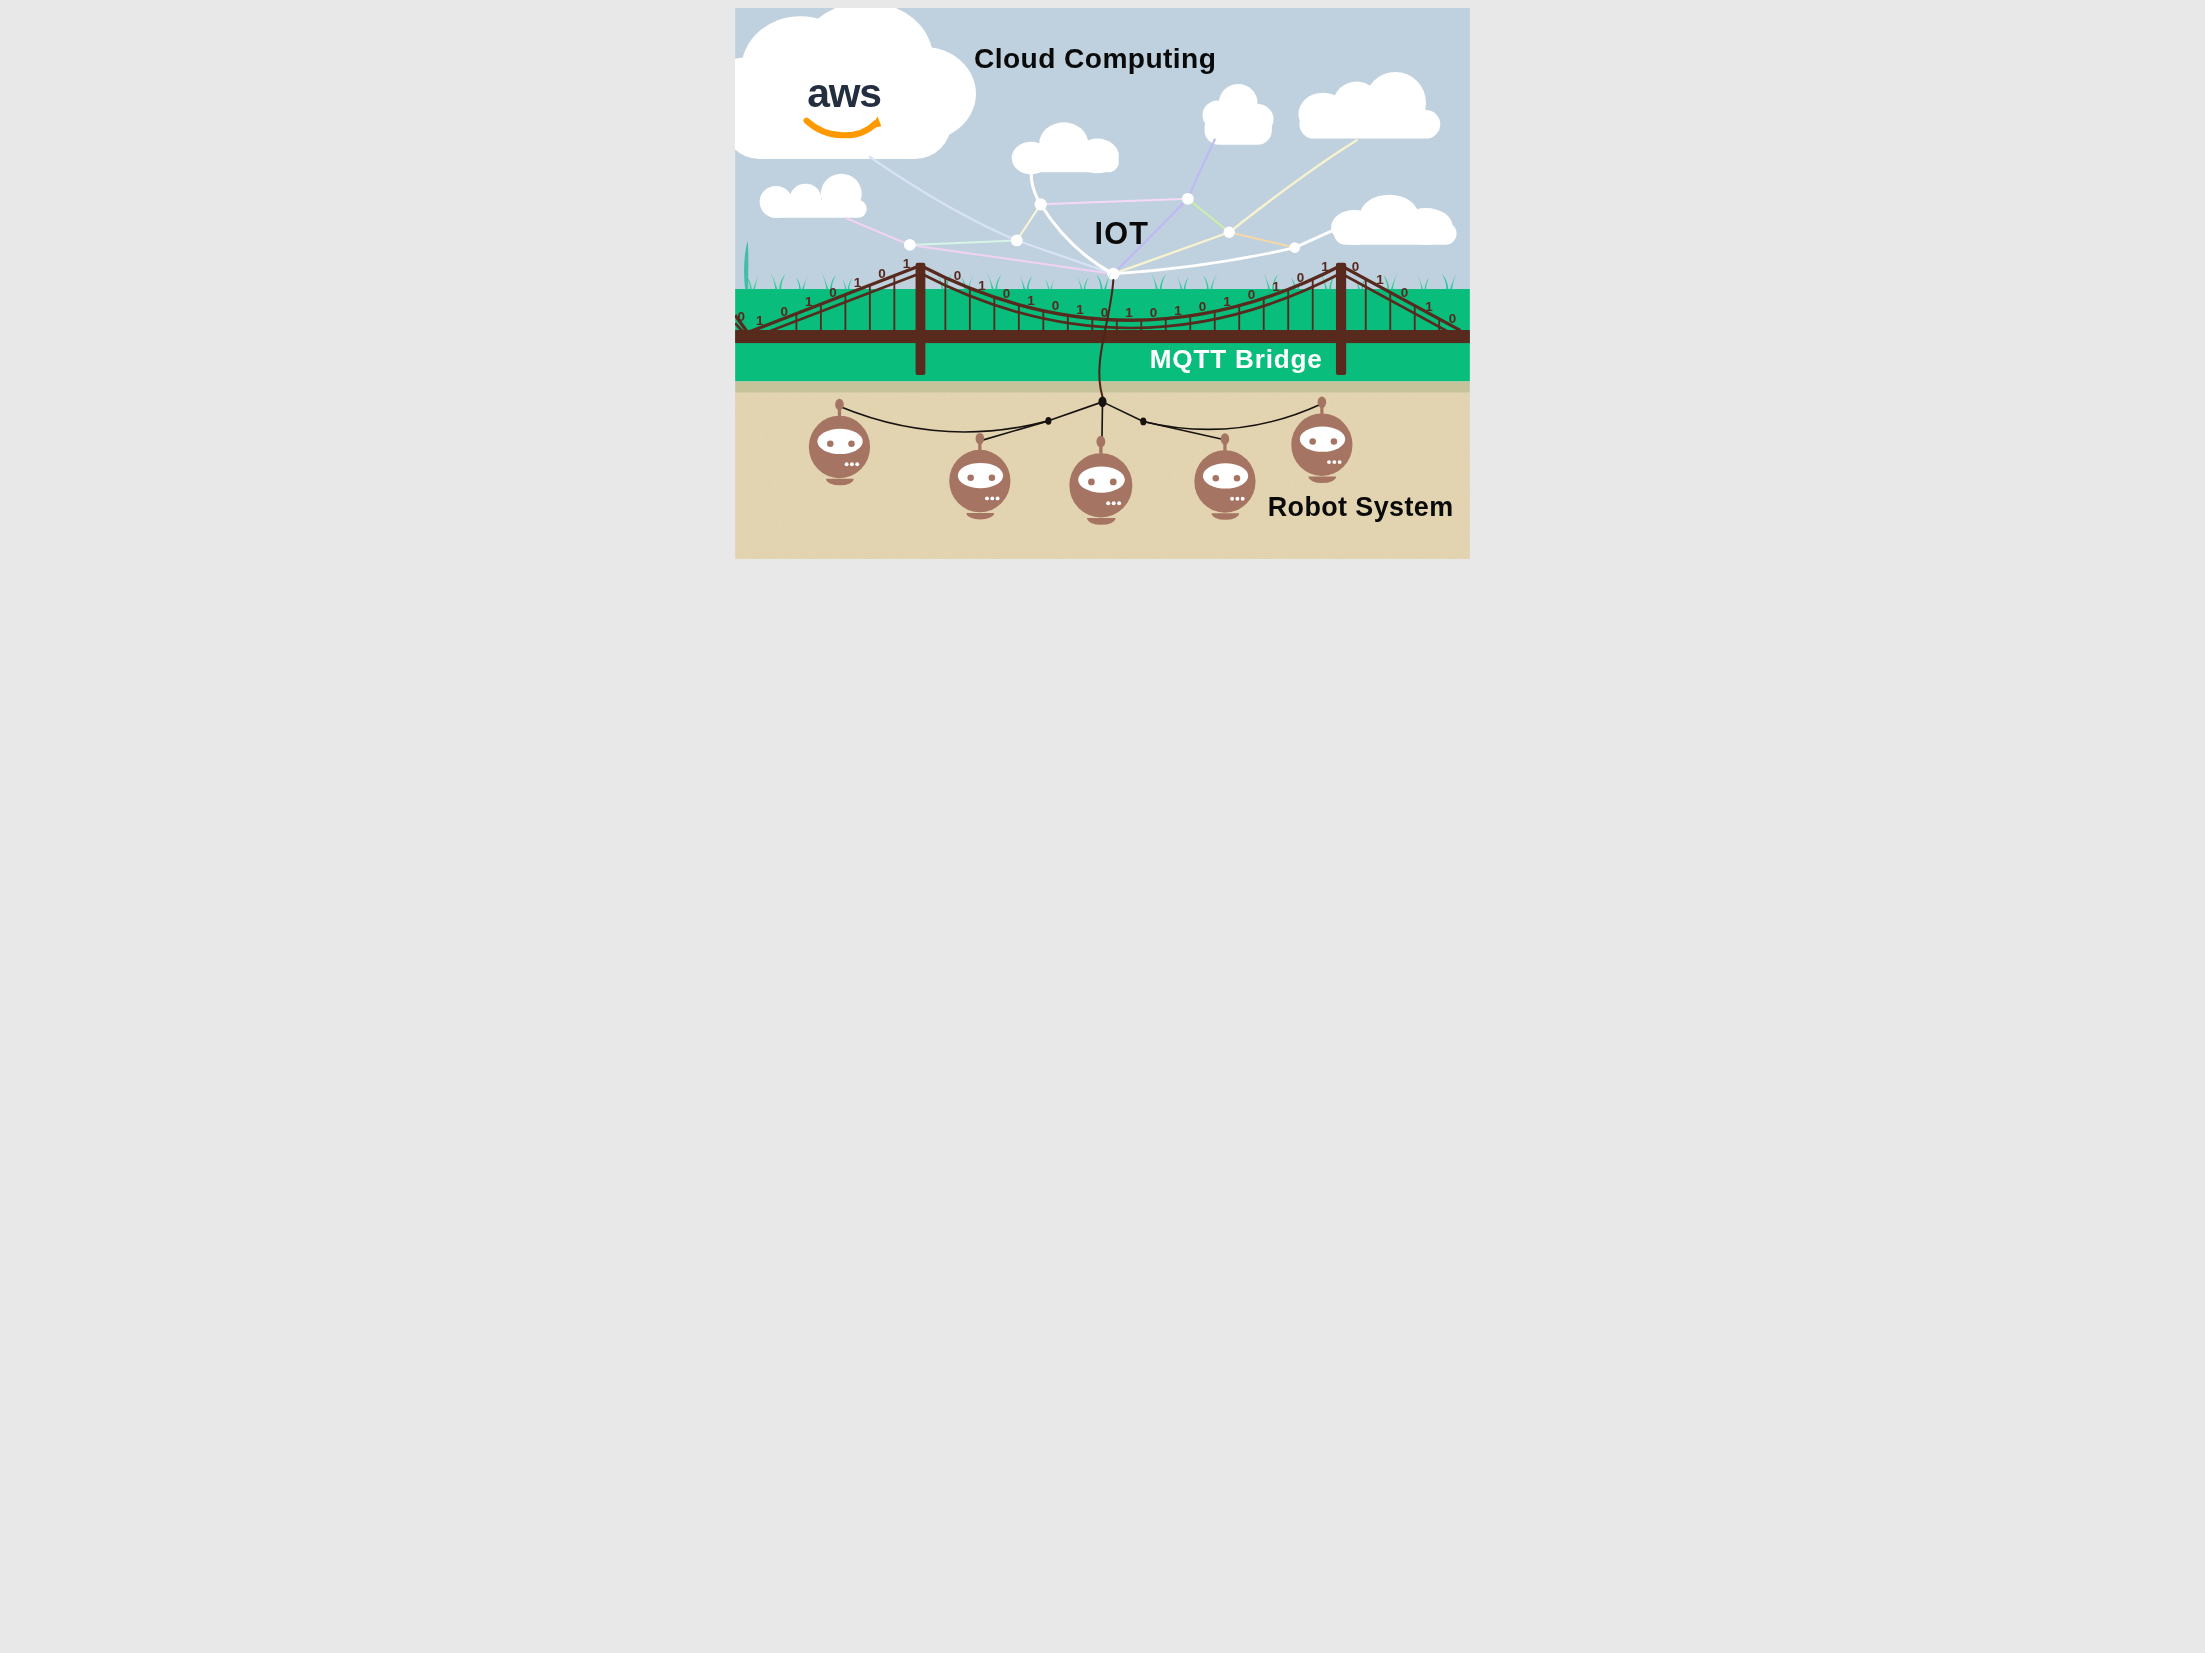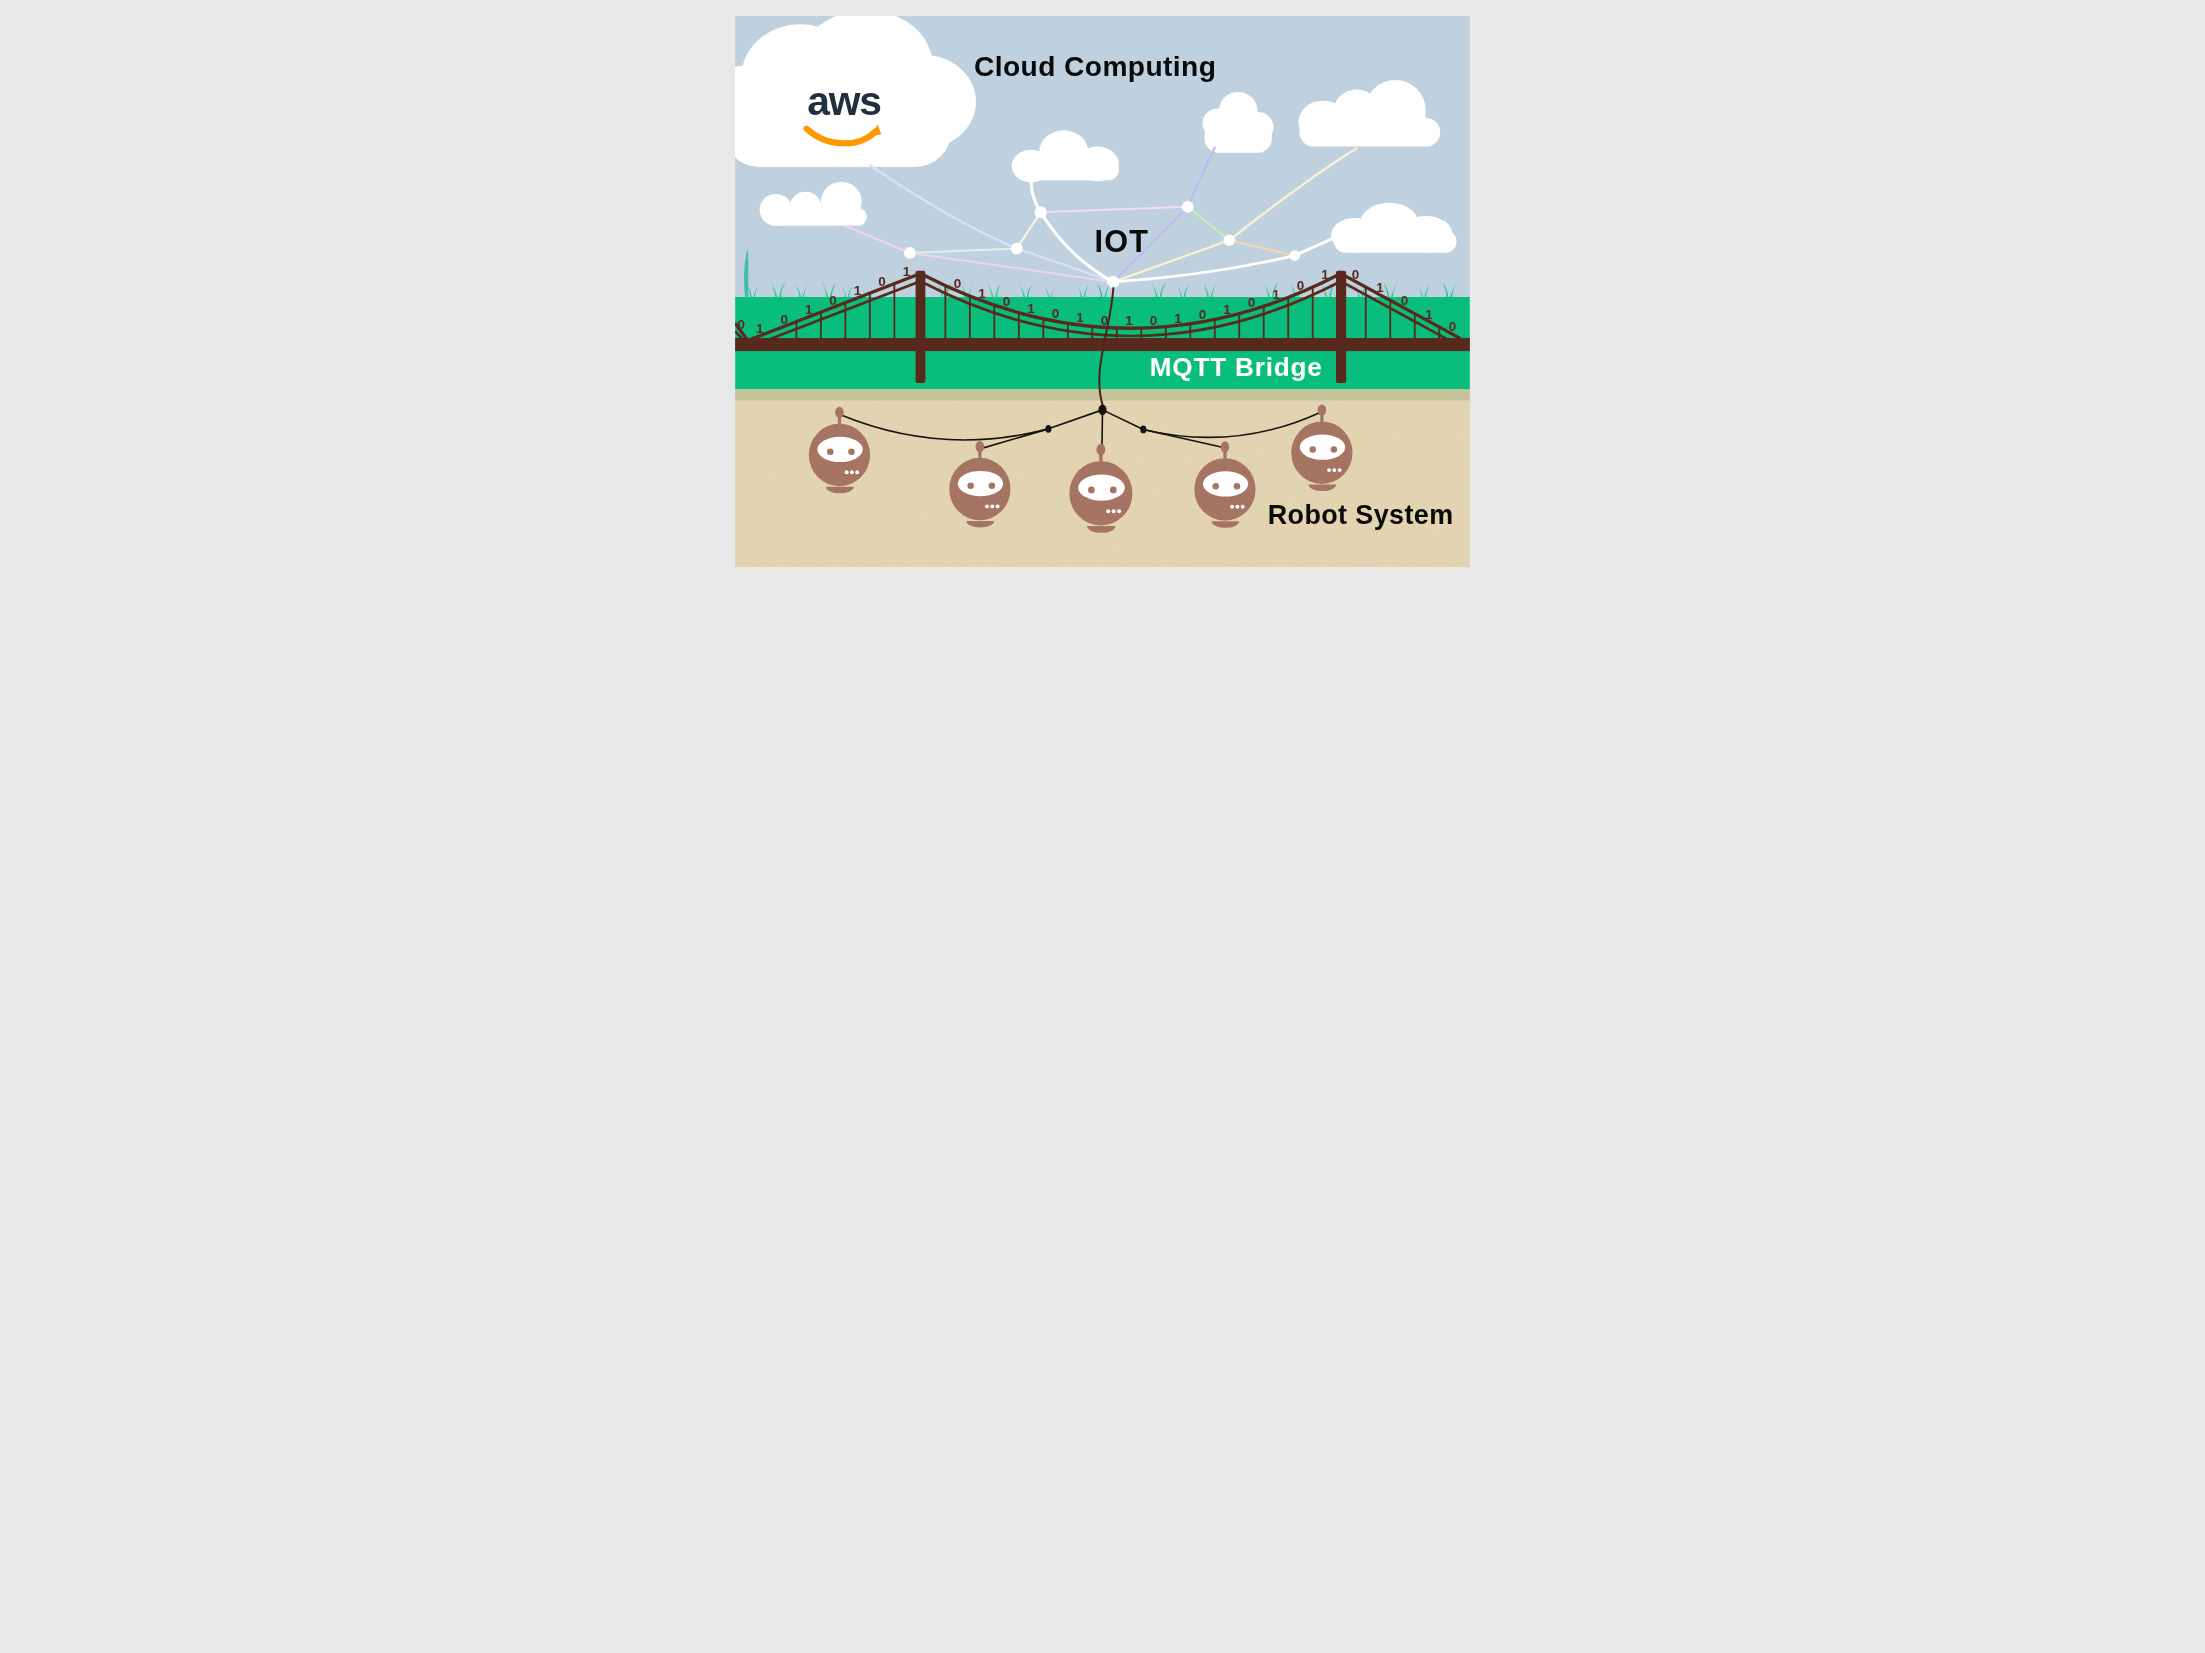--- a/index.html
+++ b/index.html
@@ -1,16 +1,16 @@
 <!DOCTYPE html>
 <html style="font-size:9.8px"><head>
 <meta charset="utf-8">
 <style>
   html,body{margin:0;padding:0;background:#e8e8e8;}
-  .stage{width:735px;height:551px;margin:16px auto;}
+  .stage{width:735px;height:551px;margin:8px auto;}
   svg{display:block;width:100%;height:100%;}
   text{font-family:"Liberation Sans","DejaVu Sans",sans-serif;font-weight:700;}
   .headline{fill:#0A0A0A;}
   .mqtt{fill:#FFFFFF;}
   .aws-text{fill:#232F3E;letter-spacing:-6px;}
   .digit{fill:#57291E;font-size:66px;}
 </style>
 </head>
 <body>
 

